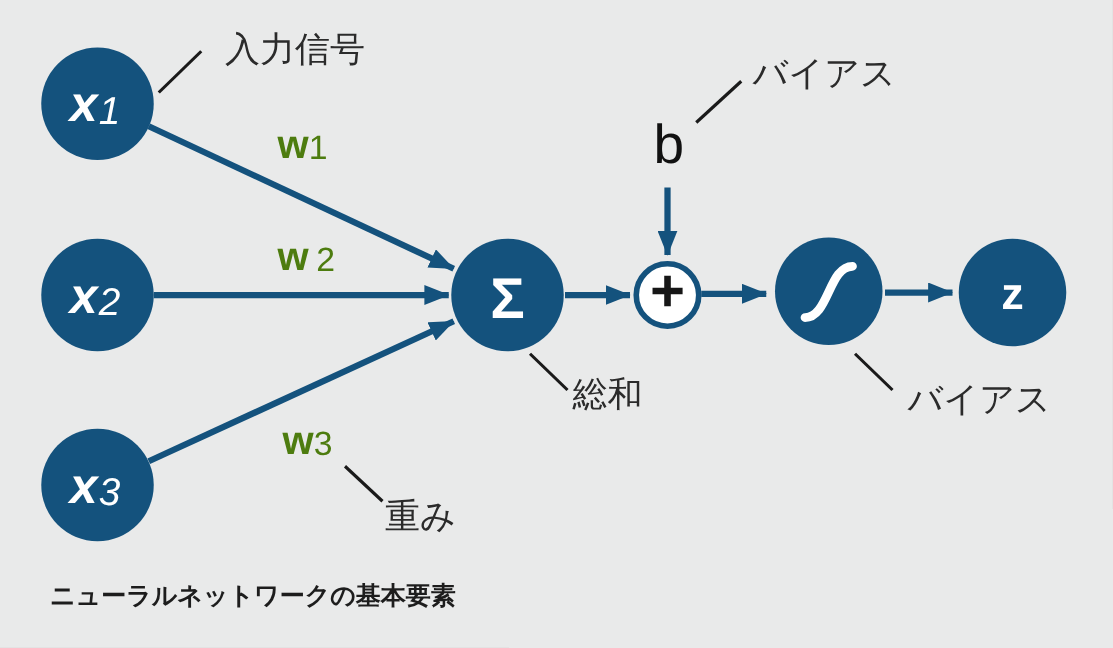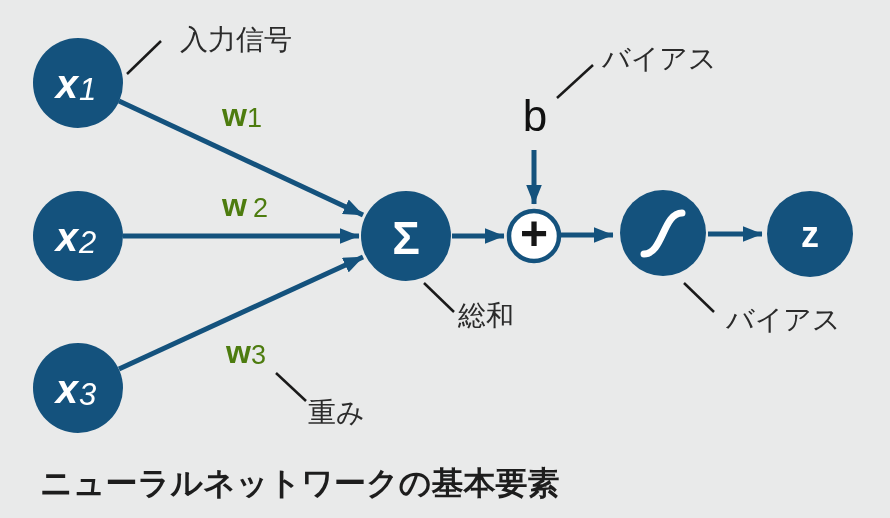--- a/index.html
+++ b/index.html
@@ -51,21 +51,21 @@
     font-weight:500;
     line-height:1;
   }
   .jp-annotation{
     color:#2b2b2b;
     font-size:28px;
     line-height:1.1;
   }
   .title{
     color:#1d1d1d;
-    font-size:32px;
+    font-size:20px;
     font-weight:700;
     line-height:1.1;
   }
   .watermark{
     color:#a8a8a8;
     font-size:13.5px;
     text-align:right;
     line-height:1.45;
   }
 </style>

